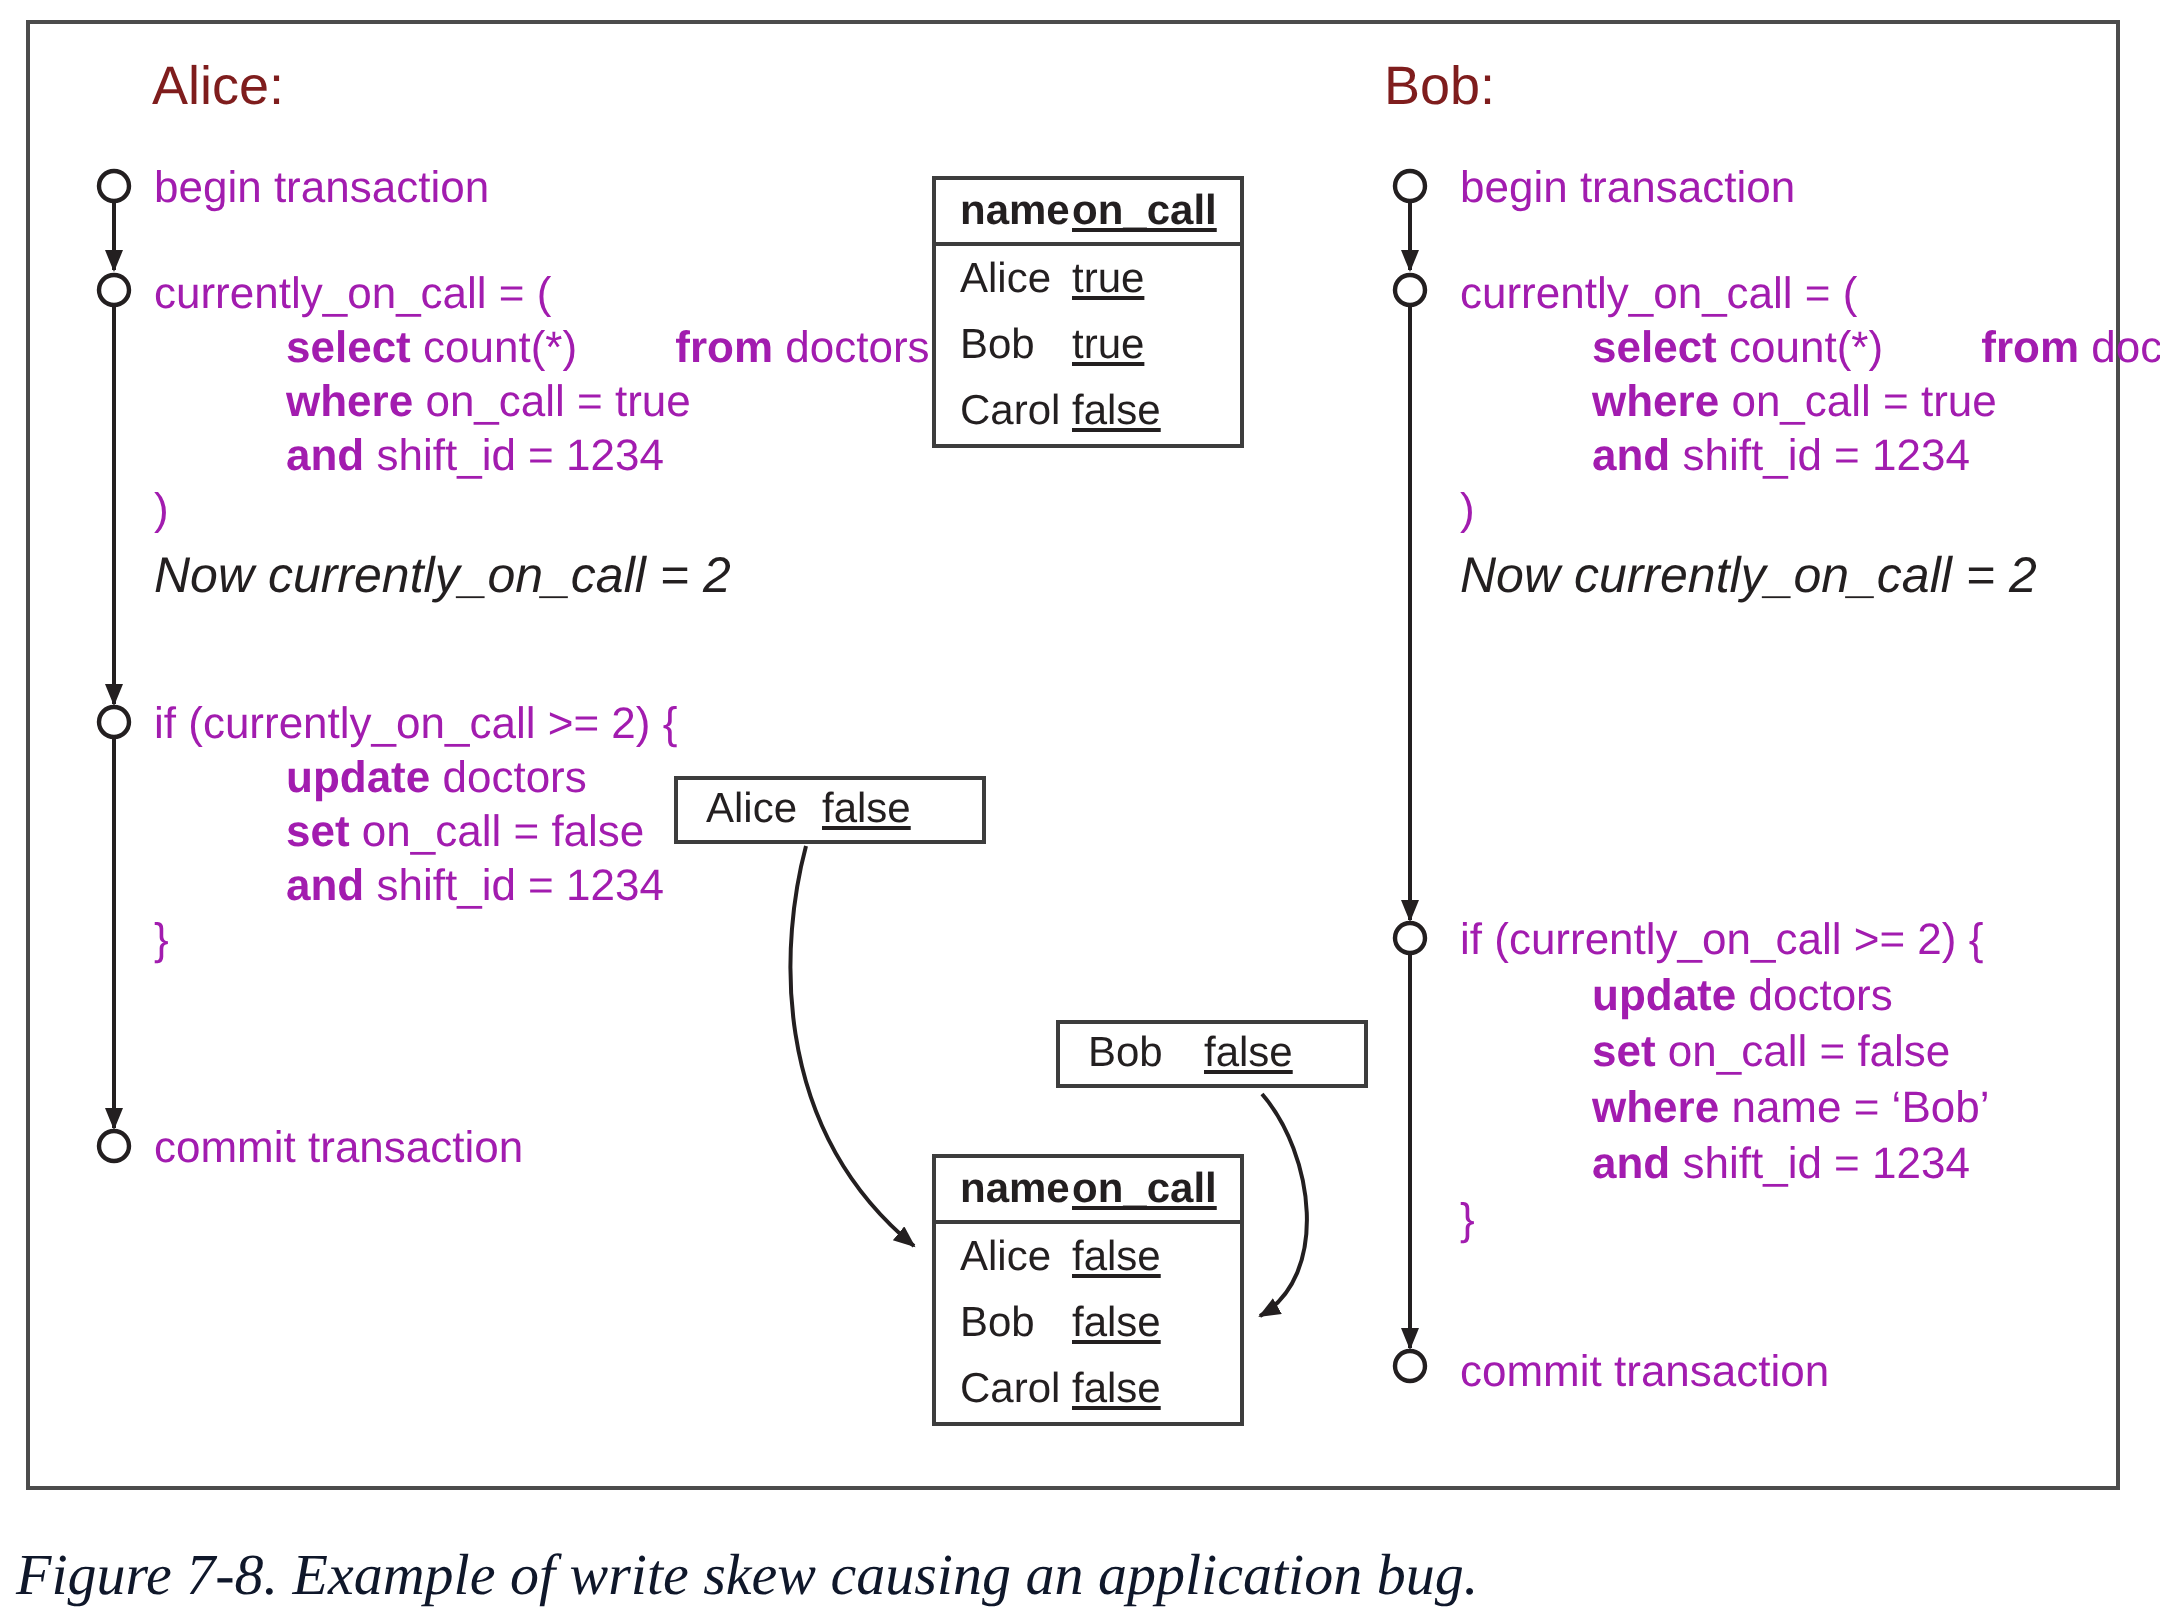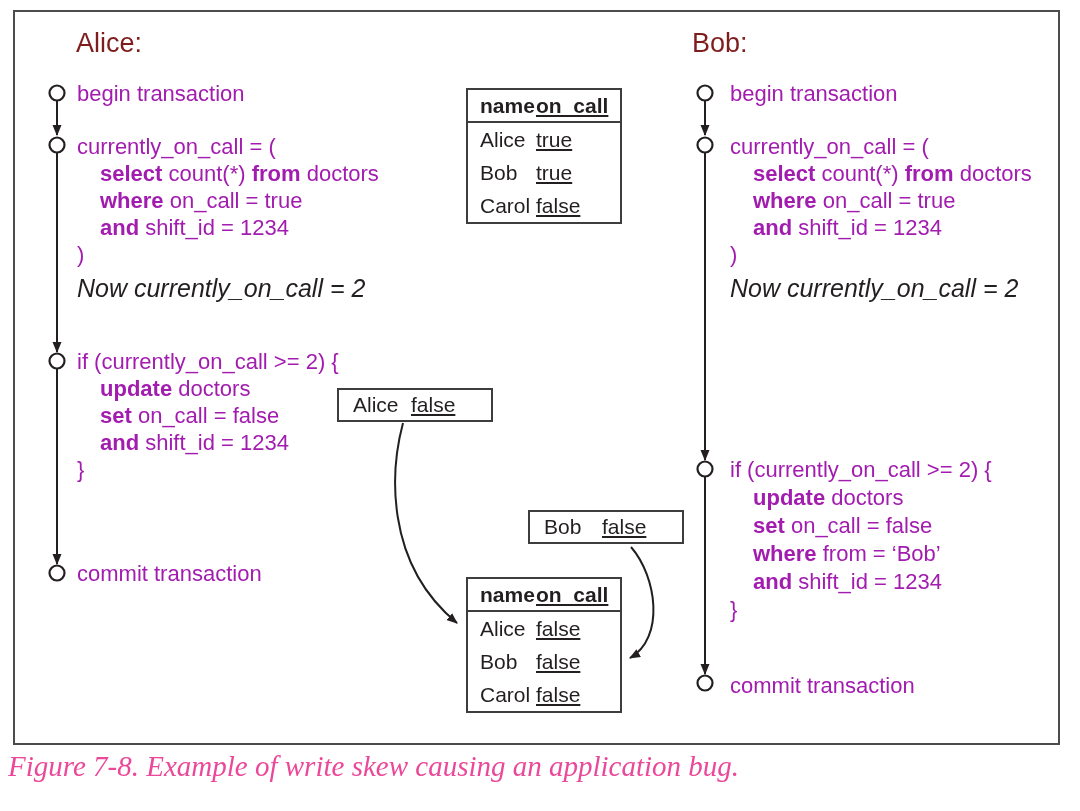--- a/index.html
+++ b/index.html
@@ -11,43 +11,43 @@
   .frame {
     position:absolute; left:13px; top:10px; width:1047px; height:735px;
     border:2px solid #4c4c4c; background:#ffffff;
   }
   svg.overlay { position:absolute; left:0; top:0; z-index:1; }
   .content { position:absolute; left:0; top:0; width:1080px; height:811px; z-index:2; }
   .col-title { position:absolute; font-size:27px; font-weight:400; color:#7f1d1d; }
   .step { position:absolute; }
   .code-line { font-size:22px; line-height:27px; white-space:pre; color:#a21caf; }
   .lh28 .code-line { line-height:28px; }
-  .code-line .b { font-weight:700; }
+  .code-line .b { font-weight:700;margin-left:43px; }
   .ind { padding-left:23px; }
   .note {
     position:absolute; font-size:25px; line-height:24px; font-style:italic;
     color:#231f20; white-space:pre;
   }
   .dtable {
     position:absolute; width:156px; height:136px; border:2px solid #3d3d3d;
     background:#fff; display:flex; flex-direction:column; font-size:21px;
   }
   .hrow { display:flex; align-items:center; height:33px; border-bottom:2px solid #3d3d3d; font-weight:700; }
   .drow { display:flex; align-items:center; flex:1; }
   .cell-name { width:68px; padding-left:12px; white-space:pre; }
   .cell-val { flex:1; white-space:pre;text-decoration:underline; }
   .wbox {
     position:absolute; width:156px; height:34px; border:2px solid #3d3d3d;
     background:#fff; display:flex; align-items:center; font-size:21px;
   }
   .wbox .cell-name { width:72px; padding-left:14px; }
   .caption {
-    position:absolute; left:8px; top:750px;
+    position:absolute; left:8px; top:772px;
     font-family:"Liberation Serif", serif; font-style:italic;
-    font-size:29px; color:#ec4899; white-space:pre;text-align:center;
+    font-size:29px; color:#0f172a; white-space:pre;text-align:center;
   }
 </style>
 </head>
 <body>
 
 <div class="frame"></div>
 
 <svg class="overlay" width="1080" height="811">
   <defs>
     <marker id="ah" markerWidth="12" markerHeight="10" refX="10" refY="4.5" orient="auto" markerUnits="userSpaceOnUse">
@@ -122,21 +122,21 @@
     <div class="code-line ind"><span class="b">and</span><span> shift_id = 1234</span></div>
     <div class="code-line"><span>)</span></div>
   </div>
 
   <div class="note" style="left:730px; top:276px;">Now currently_on_call = 2</div>
 
   <div class="step lh28" style="left:730px; top:456px;">
     <div class="code-line"><span>if (currently_on_call &gt;= 2) {</span></div>
     <div class="code-line ind"><span class="b">update</span><span> doctors</span></div>
     <div class="code-line ind"><span class="b">set</span><span> on_call = false</span></div>
-    <div class="code-line ind"><span class="b">where</span><span> from = ‘Bob’</span></div>
+    <div class="code-line ind"><span class="b">where</span><span> name = ‘Bob’</span></div>
     <div class="code-line ind"><span class="b">and</span><span> shift_id = 1234</span></div>
     <div class="code-line"><span>}</span></div>
   </div>
 
   <div class="step" style="left:730px; top:672px;">
     <div class="code-line">commit transaction</div>
   </div>
 
   <div class="dtable" style="left:466px; top:88px;">
     <div class="hrow">

